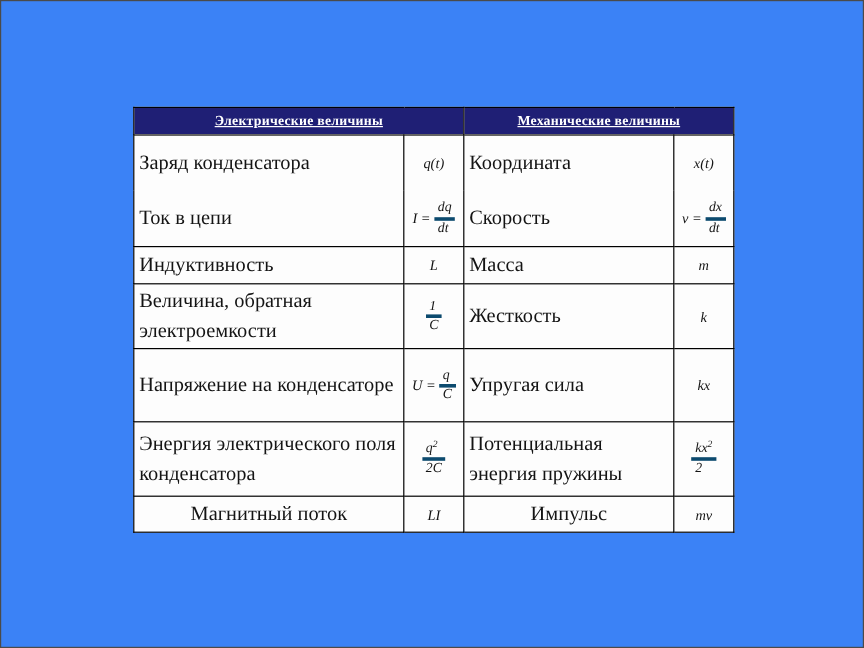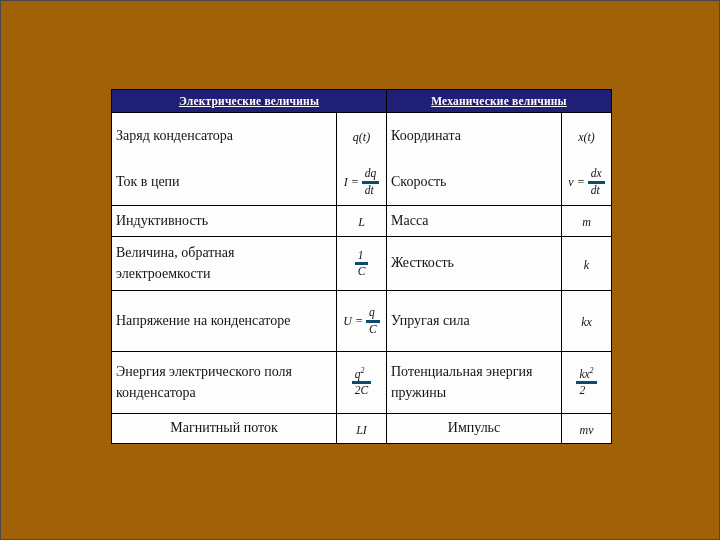--- a/index.html
+++ b/index.html
@@ -1,20 +1,20 @@
 <!DOCTYPE html>
 <html><head>
 <meta charset="utf-8">
 <style>
   html,body { margin:0; padding:0; background:#e8e8e8; }
   .canvas {
     position:relative;
     width:720px; height:540px;
     box-sizing:border-box;
-    background:#a16207;
+    background:#3b82f6;
     border:1px solid #4a4a4a;
     font-family:"Liberation Serif", serif;
     overflow:hidden;
   }
   table.cmp {
     position:absolute;
     left:110px; top:88px;
     width:500px;
     border-collapse:collapse;
     table-layout:fixed;
@@ -29,21 +29,21 @@
     height:20px;
     background:#1f1f75;
     color:#ffffff;
     font-weight:bold;
     font-size:11.5px;
     text-align:center;
     text-decoration:underline;
     letter-spacing:0.2px;
   }
   td.name {
-    font-size:14px;
+    font-size:17px;
     color:#141414;
     text-align:left;
     padding:2px 4px;
     line-height:1.45;
   }
   td.fml {
     text-align:center;
     padding:1px 2px;
   }
   .math {

